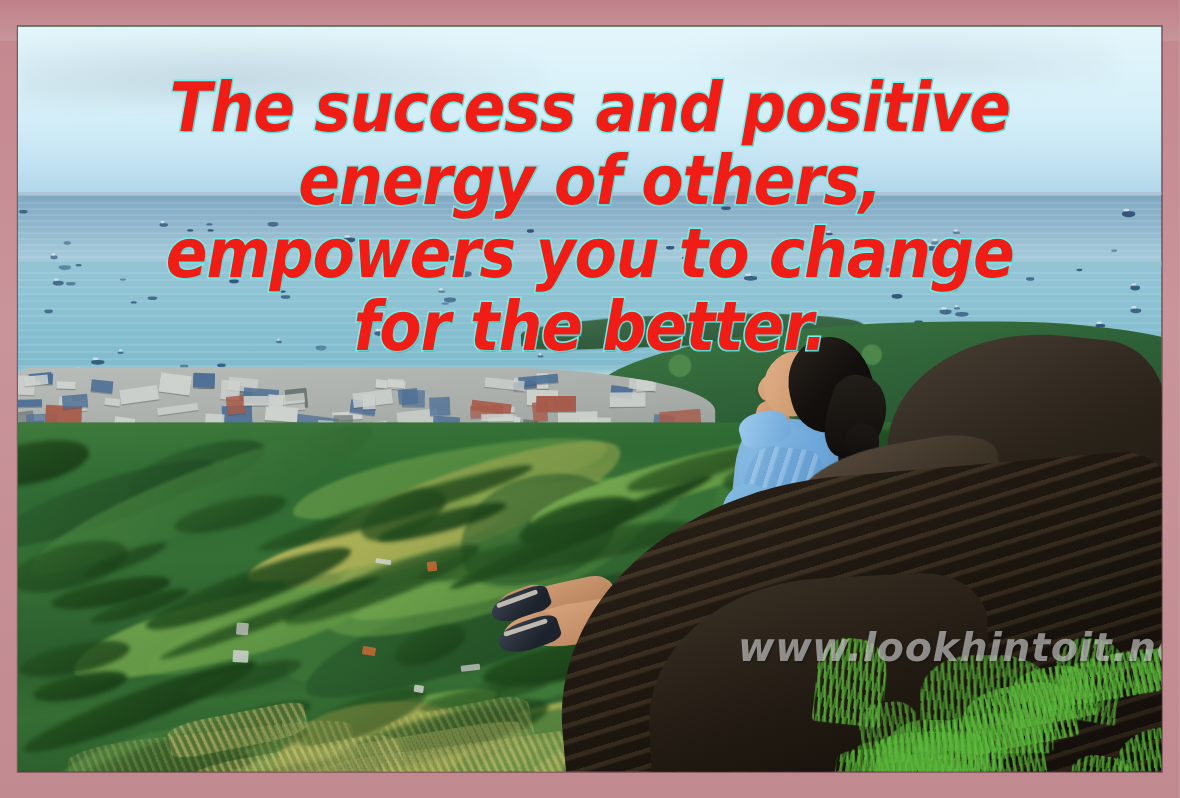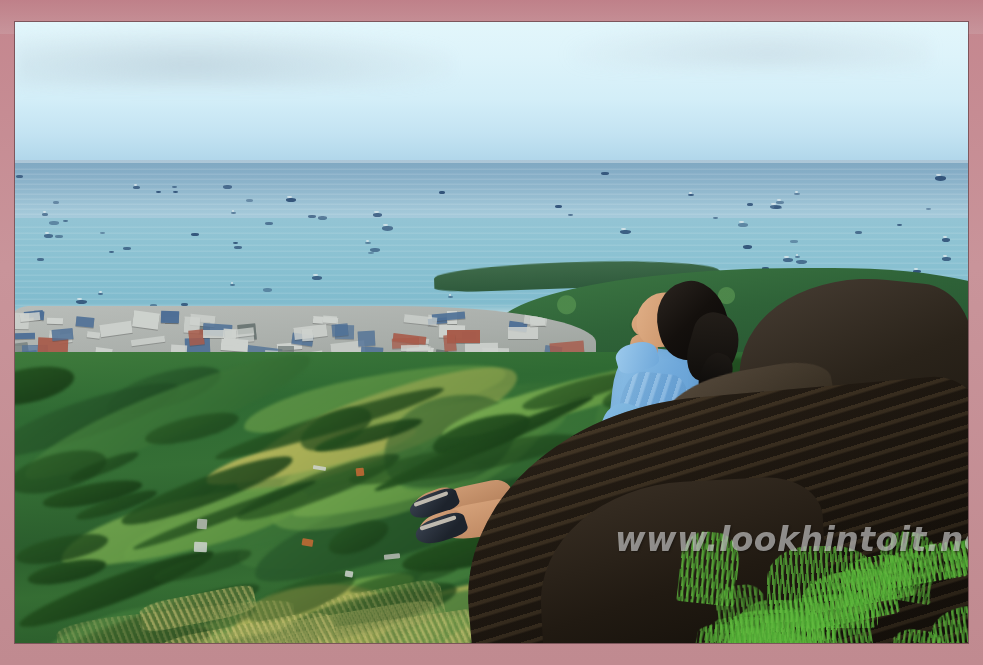--- a/index.html
+++ b/index.html
@@ -858,17 +858,23 @@
         <div class="grass-tuft" style="position: absolute; left: 927px; top: 514px; width: 85px; height: 35px; transform: rotate(-10.4deg); opacity: 0.76;"></div>
         <div class="grass-tuft" style="position: absolute; left: 916px; top: 583px; width: 99px; height: 71px; transform: rotate(-5.7deg); opacity: 0.81;"></div>
         <div class="grass-tuft" style="position: absolute; left: 788px; top: 549px; width: 93px; height: 51px; transform: rotate(-11deg); opacity: 0.89;"></div>
         <div class="grass-tuft" style="position: absolute; left: 701px; top: 563px; width: 52px; height: 57px; transform: rotate(-5.7deg); opacity: 0.68;"></div>
         <div class="grass-tuft" style="position: absolute; left: 719px; top: 578px; width: 88px; height: 87px; transform: rotate(-1deg); opacity: 0.74;"></div>
         <div class="grass-tuft" style="position: absolute; left: 866px; top: 522px; width: 108px; height: 37px; transform: rotate(-9.5deg); opacity: 0.9;"></div>
         <div class="grass-tuft" style="position: absolute; left: 863px; top: 510px; width: 58px; height: 69px; transform: rotate(9.7deg); opacity: 0.71;"></div>
         <div class="grass-tuft" style="position: absolute; left: 875px; top: 608px; width: 55px; height: 47px; transform: rotate(8.2deg); opacity: 0.78;"></div>
       </div>
 
+    <div id="quote">
+      <span class="qline">The success and positive</span>
+      <span class="qline">energy of others,</span>
+      <span class="qline">empowers you to change</span>
+      <span class="qline">for the better.</span>
+    </div>
 
     <div id="watermark">www.lookhintoit.net</div>
 
   </div>
 </div>
 
 </body></html>

